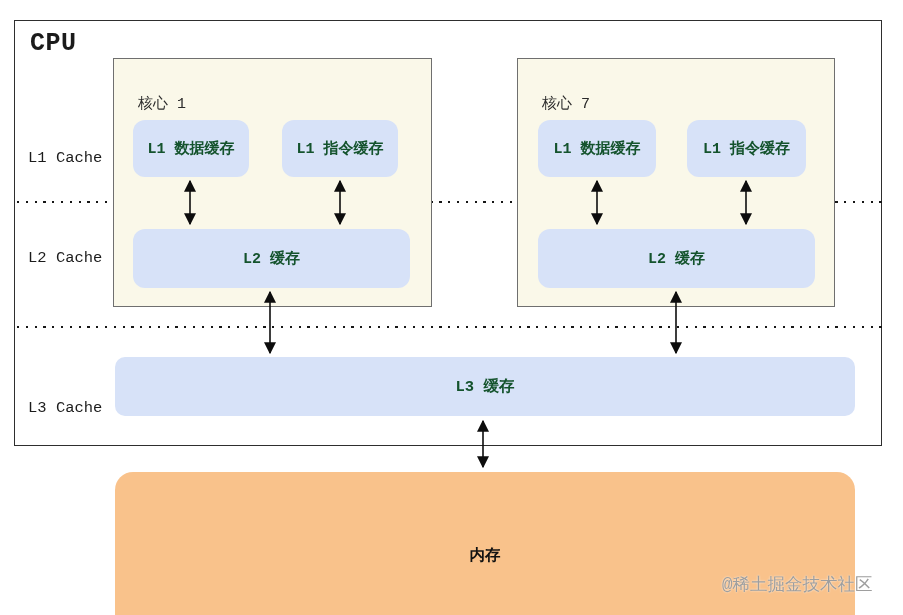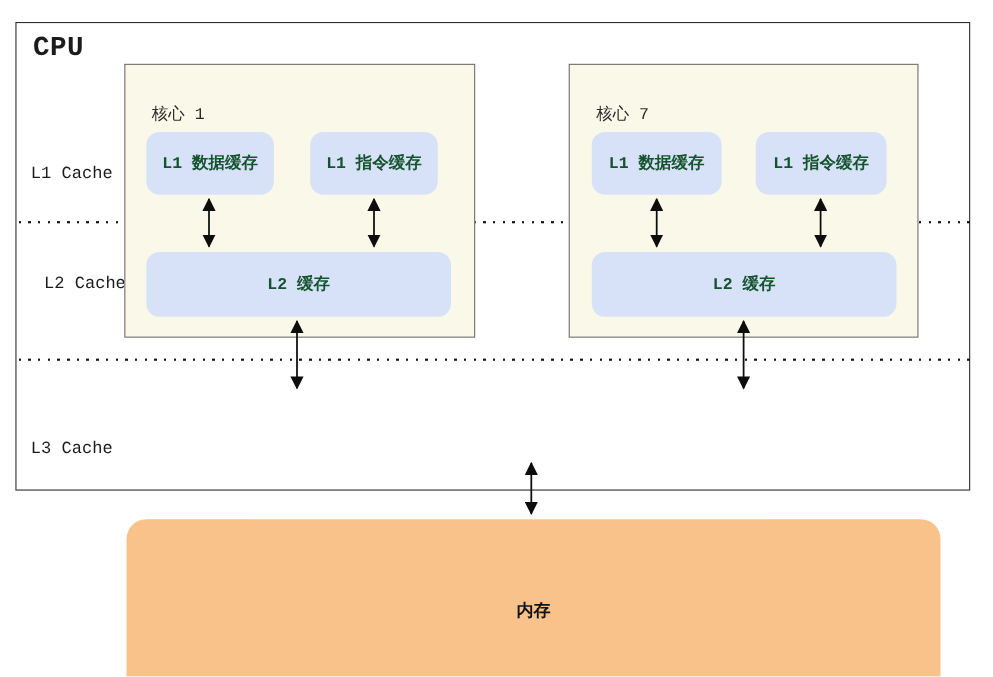--- a/index.html
+++ b/index.html
@@ -8,21 +8,21 @@
     font-family:Liberation Mono, monospace;color:#1b1b1b;
   }
   .abs{position:absolute;}
   .cpu-box{
     left:14px;top:20px;width:868px;height:426px;
     border:1.5px solid #2e2e2e;background:#ffffff;box-sizing:border-box;
   }
   .cpu-title{left:30px;top:29px;font-size:25px;font-weight:bold;letter-spacing:0.5px;}
   .row-label{font-size:15.5px;color:#1b1b1b;}
   .row-l1{left:28px;top:138px;margin-top:11px;}
-  .row-l2{left:40px;top:249px;}
+  .row-l2{left:28px;top:249px;}
   .row-l3{left:28px;top:399px;}
   .dotted{
     height:2.4px;left:17px;width:865px;
     background-image:repeating-linear-gradient(to right,#161616 0px,#161616 2.2px,transparent 2.2px,transparent 8.8px);
   }
   .dot1{top:201px;}
   .dot2{top:326px;}
   .core{
     background:var(--core-fill,#FAF8E9);
     border:1px solid #6f6f6f;box-sizing:border-box;
@@ -76,23 +76,25 @@
   <div class="abs cache c1-l1d">L1 数据缓存</div>
   <div class="abs cache c1-l1i">L1 指令缓存</div>
   <div class="abs cache c1-l2">L2 缓存</div>
 
   <div class="abs core core2"></div>
   <div class="abs core-label core2-label">核心 7</div>
   <div class="abs cache c2-l1d">L1 数据缓存</div>
   <div class="abs cache c2-l1i">L1 指令缓存</div>
   <div class="abs cache c2-l2">L2 缓存</div>
 
+  <div class="abs cache l3box">L3 缓存</div>
 
   <div class="abs memory">内存</div>
 
+  <div class="abs watermark">@稀土掘金技术社区</div>
 
   <svg class="abs arrows" viewBox="0 0 903 615" xmlns="http://www.w3.org/2000/svg">
     <defs>
       <marker id="ah" viewBox="0 0 10 10" refX="9" refY="5" markerWidth="7.5" markerHeight="7.5" orient="auto-start-reverse">
         <path d="M0,0 L10,5 L0,10 Z" fill="#0d0d0d"></path>
       </marker>
     </defs>
     <line x1="190" y1="181" x2="190" y2="224" stroke="#0d0d0d" stroke-width="1.6" marker-start="url(#ah)" marker-end="url(#ah)"></line>
     <line x1="340" y1="181" x2="340" y2="224" stroke="#0d0d0d" stroke-width="1.6" marker-start="url(#ah)" marker-end="url(#ah)"></line>
     <line x1="597" y1="181" x2="597" y2="224" stroke="#0d0d0d" stroke-width="1.6" marker-start="url(#ah)" marker-end="url(#ah)"></line>

